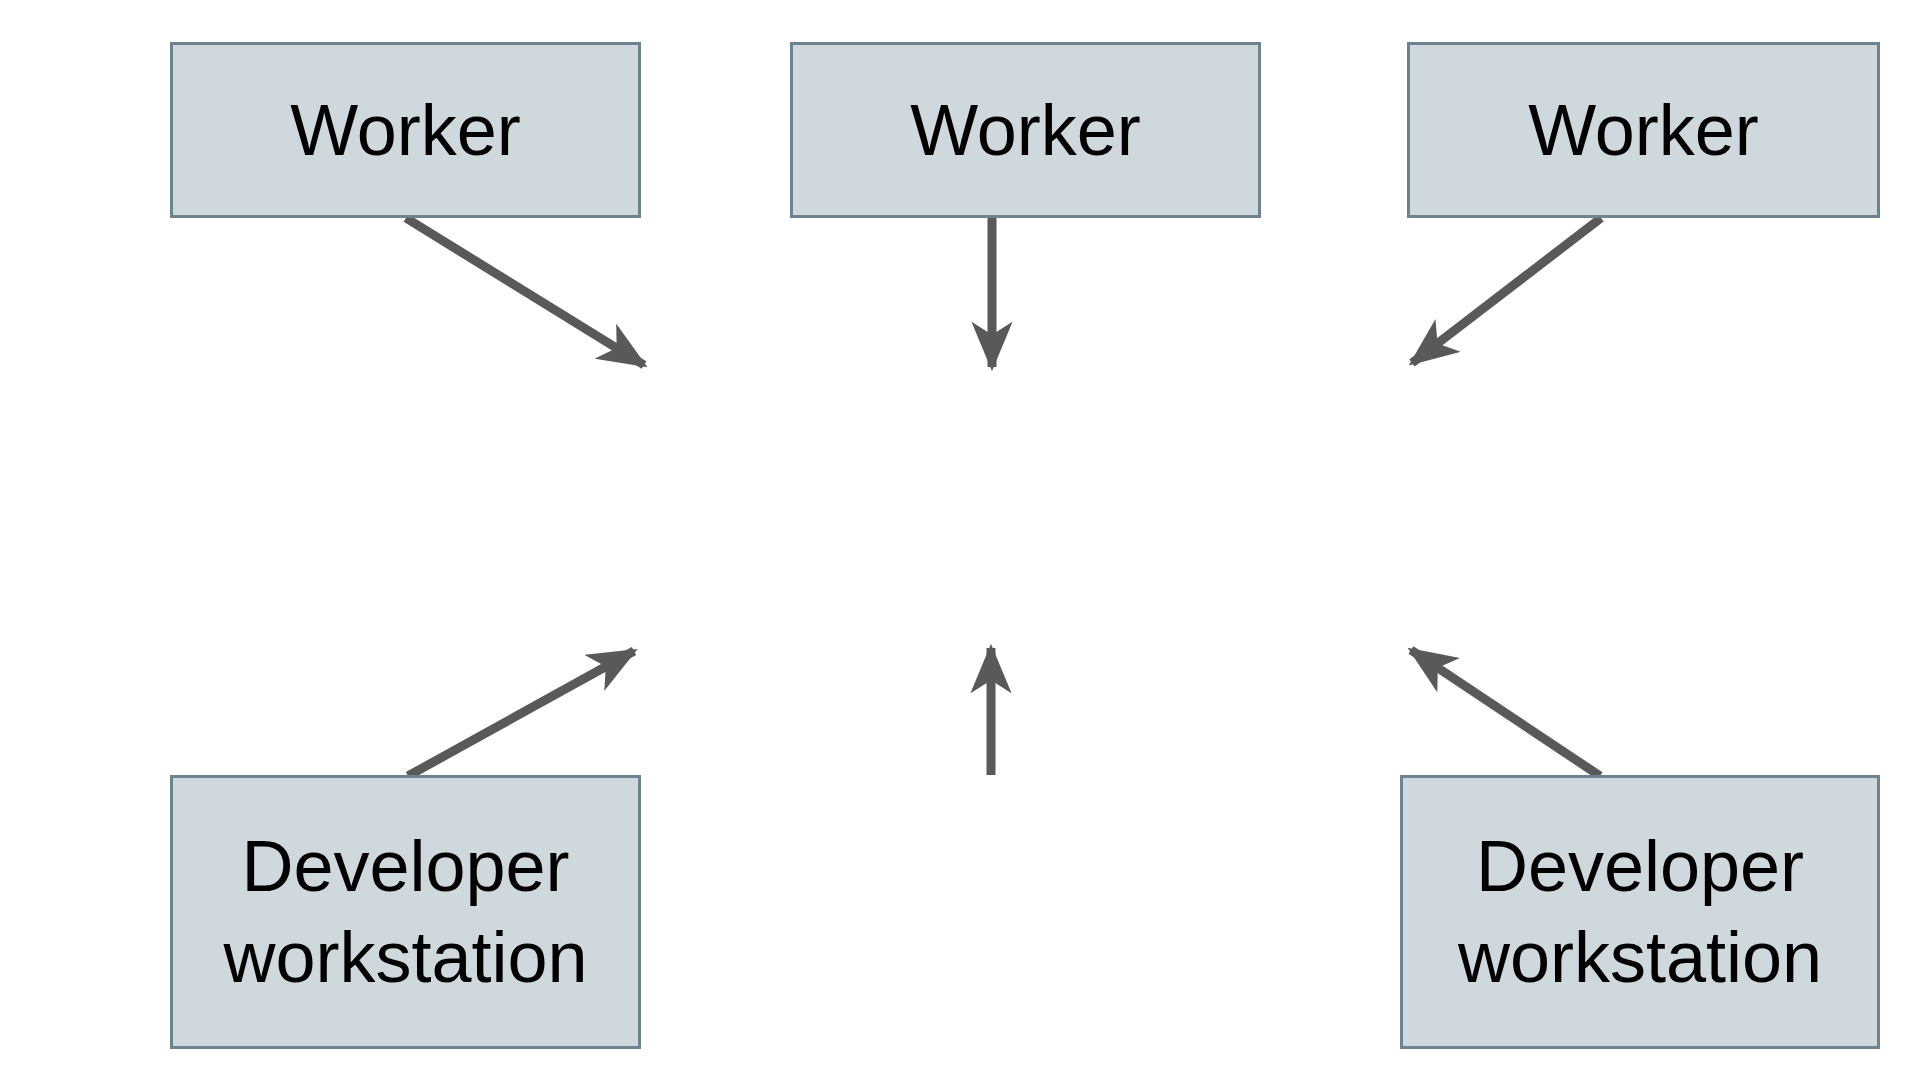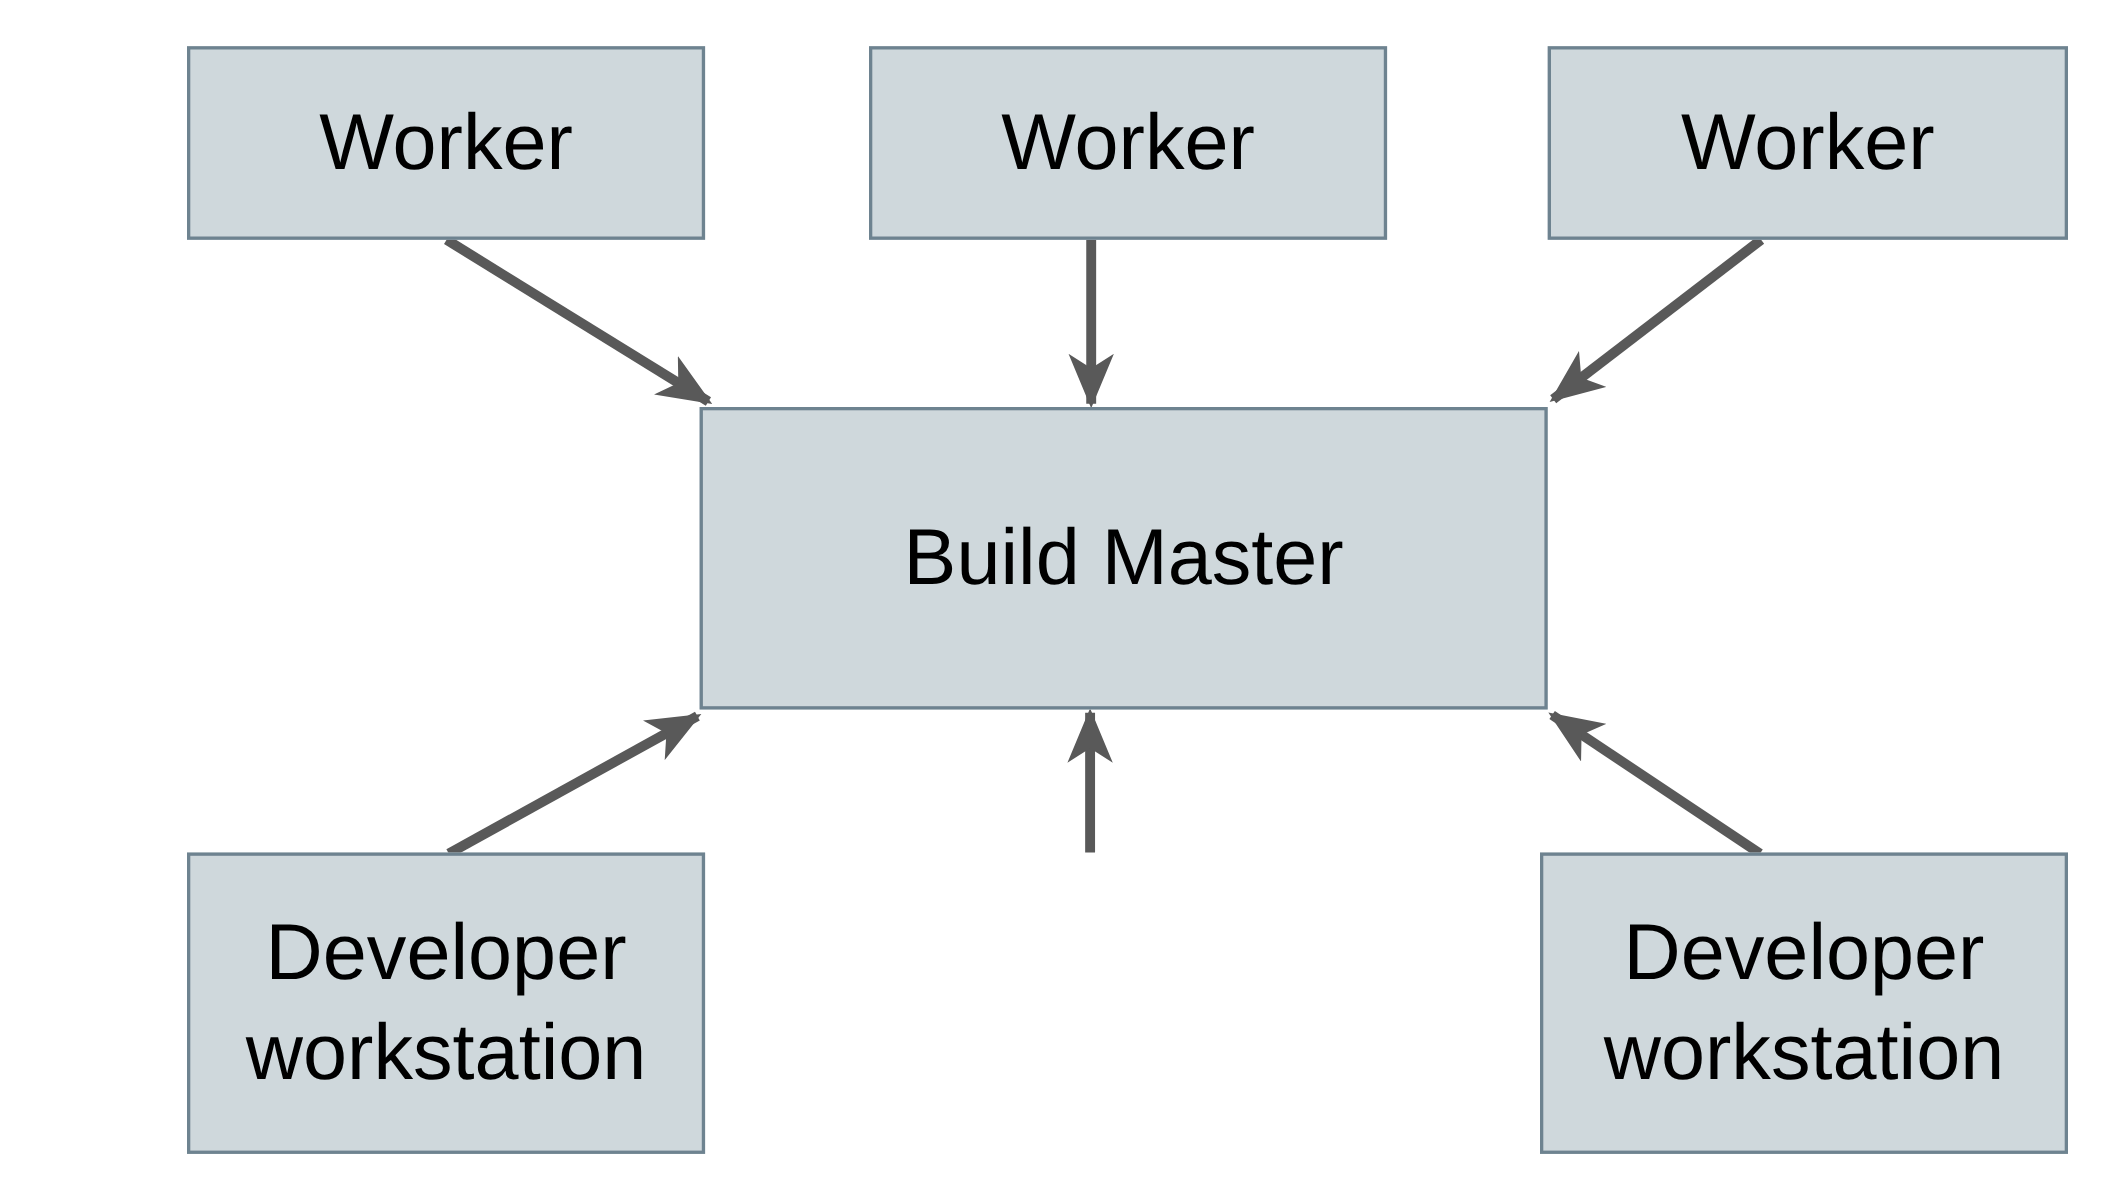--- a/index.html
+++ b/index.html
@@ -78,23 +78,20 @@
   </div>
 
   <div class="node node-worker-2">
     <span>Worker</span>
   </div>
 
   <div class="node node-worker-3">
     <span>Worker</span>
   </div>
 
-  <div class="node node-build-master">
-    <span>Build Master</span>
-  </div>
 
   <div class="node node-dev-ws-1">
     <span>Developer workstation</span>
   </div>
 
 
   <div class="node node-dev-ws-2">
     <span>Developer workstation</span>
   </div>
 

